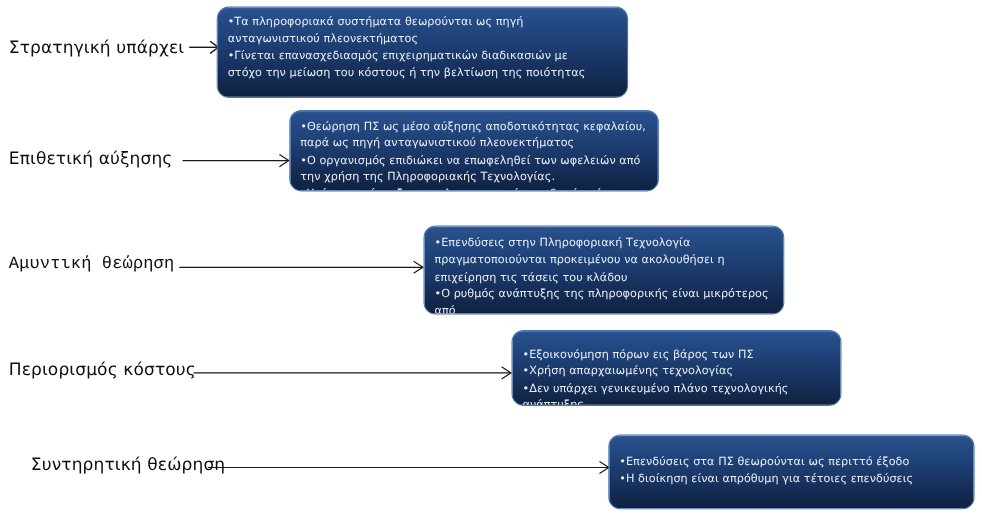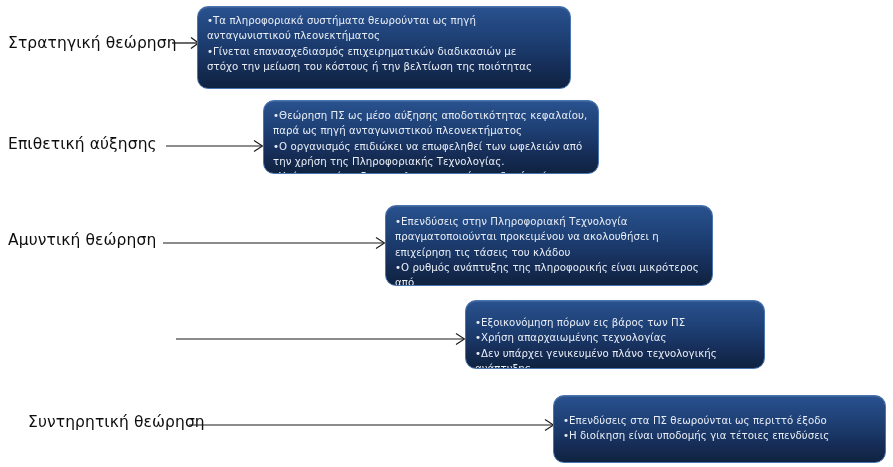--- a/index.html
+++ b/index.html
@@ -68,36 +68,36 @@
   .b5 { left: 553px; top: 395px; width: 333px; height: 68px; }
 
   .b1 .txt { padding-top: 6px; }
   .b2 .txt { padding-top: 7px; }
   .b3 .txt { padding-top: 8px; }
   .b4 .txt { padding-top: 14px; }
   .b5 .txt { padding-top: 17px; }
 
   .l1 { left: 8px;  top: 36px; }
   .l2 { left: 8px;  top: 137px; }
-  .l3 { left: 8px;  top: 233px; }
+  .l3 { left: 8px;  top: 233px; font-family: Liberation Mono, monospace; }
   .l4 { left: 8px;  top: 329px; }
   .l5 { left: 8px;  top: 415px; margin-left: 20px; }
 
   .a1 { left: 172px; top: 36px;  width: 28px; }
   .a2 { left: 166px; top: 139px; width: 98px; }
   .a3 { left: 163px; top: 236px; width: 223px; }
   .a4 { left: 176px; top: 332px; width: 290px; }
   .a5 { left: 189px; top: 418px; width: 366px; }
 </style>
 </head>
 <body>
 
 <div id="diagram">
 
-  <div class="row-label l1">Στρατηγική θεώρηση</div>
+  <div class="row-label l1">Στρατηγική υπάρχει</div>
   <div class="arrow a1">
     <svg width="28" height="14" viewBox="0 0 28 14">
       <line x1="0" y1="7" x2="26" y2="7" stroke="#1a1a1a" stroke-width="1.3"></line>
       <polyline points="19,1.5 26.5,7 19,12.5" fill="none" stroke="#1a1a1a" stroke-width="1.3"></polyline>
     </svg>
   </div>
   <div class="callout b1">
     <div class="txt">•Τα πληροφοριακά συστήματα θεωρούνται ως πηγή
 ανταγωνιστικού πλεονεκτήματος
 •Γίνεται επανασχεδιασμός επιχειρηματικών διαδικασιών με
@@ -128,20 +128,21 @@
     </svg>
   </div>
   <div class="callout b3">
     <div class="txt">•Επενδύσεις στην Πληροφοριακή Τεχνολογία
 πραγματοποιούνται προκειμένου να ακολουθήσει η
 επιχείρηση τις τάσεις του κλάδου
 •Ο ρυθμός ανάπτυξης της πληροφορικής είναι μικρότερος από
 τον ρυθμό ανάπτυξης  της εταιρείας</div>
   </div>
 
+  <div class="row-label l4">Περιορισμός κόστους</div>
   <div class="arrow a4">
     <svg width="290" height="14" viewBox="0 0 290 14">
       <line x1="0" y1="7" x2="288" y2="7" stroke="#1a1a1a" stroke-width="1.1"></line>
       <polyline points="280,1.5 288.5,7 280,12.5" fill="none" stroke="#1a1a1a" stroke-width="1.1"></polyline>
     </svg>
   </div>
   <div class="callout b4">
     <div class="txt">•Εξοικονόμηση πόρων εις βάρος των ΠΣ
 •Χρήση απαρχαιωμένης τεχνολογίας
 •Δεν υπάρχει γενικευμένο πλάνο τεχνολογικής ανάπτυξης</div>
@@ -149,16 +150,16 @@
 
   <div class="row-label l5">Συντηρητική θεώρηση</div>
   <div class="arrow a5">
     <svg width="366" height="14" viewBox="0 0 366 14">
       <line x1="0" y1="7" x2="364" y2="7" stroke="#1a1a1a" stroke-width="1.1"></line>
       <polyline points="356,1.5 364.5,7 356,12.5" fill="none" stroke="#1a1a1a" stroke-width="1.1"></polyline>
     </svg>
   </div>
   <div class="callout b5">
     <div class="txt">•Επενδύσεις στα ΠΣ θεωρούνται ως περιττό έξοδο
-•Η διοίκηση  είναι υποδομής για τέτοιες επενδύσεις</div>
+•Η διοίκηση  είναι απρόθυμη για τέτοιες επενδύσεις</div>
   </div>
 
 </div>
 
 </body></html>

